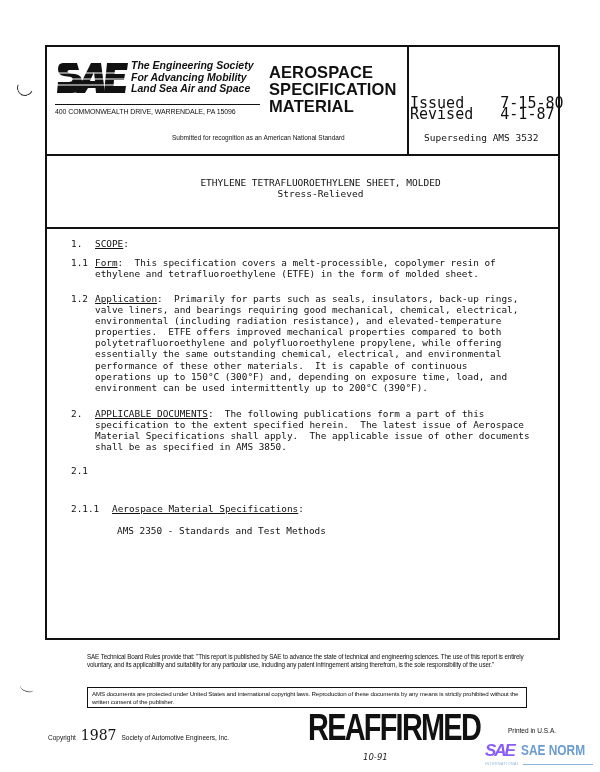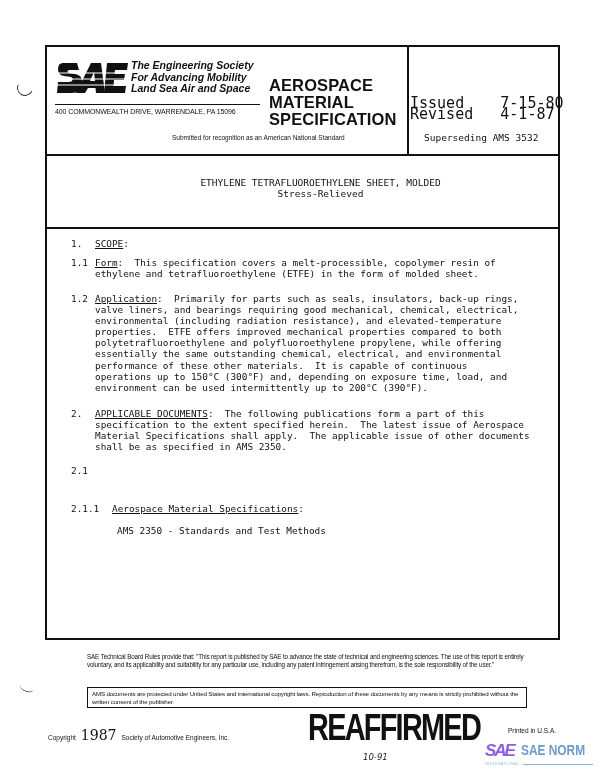--- a/index.html
+++ b/index.html
@@ -11,21 +11,21 @@
   .hdr-right { position: absolute; left: 362px; top: 0; right: 0; height: 107px; }
   .hdr-right .doc-no-box { position: absolute; left: 0; right: 0; top: 0; height: 42px; border-bottom: 2px solid #111; box-sizing: border-box; }
   .hdr-bottom-line { position: absolute; left: 0; right: 0; top: 107px; height: 0; border-top: 2px solid #111; }
   .title-bottom-line { position: absolute; left: 0; right: 0; top: 180px; height: 0; border-top: 2px solid #111; }
 
   
   .logo { position: absolute; left: 10px; top: 13px; width: 72px; height: 36px; }
   .logo-text { position: absolute; left: 84px; top: 13px; font-family: "Liberation Sans", sans-serif; font-style: italic; font-weight: bold; font-size: 10.5px; line-height: 11.5px; color: #111; }
   .addr-line { position: absolute; left: 8px; top: 57px; width: 205px; border-top: 1px solid #111; }
   .addr { position: absolute; left: 8px; top: 61px; font-size: 7px; color: #111; white-space: nowrap; letter-spacing: -0.1px; }
-  .ams-title { position: absolute; left: 222px; top: 30px; font-weight: bold; font-size: 16.5px; line-height: 17px; color: #111; letter-spacing: 0.1px; }
+  .ams-title { position: absolute; left: 222px; top: 17px; font-weight: bold; font-size: 16.5px; line-height: 17px; color: #111; letter-spacing: 0.1px; }
   .submitted { position: absolute; left: 125px; top: 87px; font-size: 6.5px; color: #111; white-space: nowrap; }
 
   .mono { font-family: "DejaVu Sans Mono", monospace; }
   .doc-no { position: absolute; left: 15px; top: 13px; font-size: 9.5px; }
   .dates { position: absolute; left: 1px; top: 51px; font-size: 15px; line-height: 11px; white-space: pre; }
   .supersede { position: absolute; left: 15px; top: 85px; font-size: 9.5px; white-space: pre; }
 
   .title { position: absolute; left: 0; right: 0; top: 130px; text-align: center; font-size: 9.5px; line-height: 11px; padding-left: 36px; }
 
   .body { position: absolute; left: 0; top: 0; width: 100%; height: 100%; }
@@ -76,22 +76,22 @@
       </svg>
       <div class="logo-text">
         <div>The Engineering Society</div>
         <div>For Advancing Mobility</div>
         <div>Land Sea Air and Space</div>
       </div>
       <div class="addr-line"></div>
       <div class="addr">400 COMMONWEALTH DRIVE, WARRENDALE, PA 15096</div>
       <div class="ams-title">
         <div>AEROSPACE</div>
+        <div>SPECIFICATION</div>
         <div>MATERIAL</div>
-        <div>SPECIFICATION</div>
       </div>
       <div class="submitted">Submitted for recognition as an American National Standard</div>
     </div>
 
     <div class="hdr-right">
       <div class="dates mono"><div>Issued    7-15-80</div><div>Revised   4-1-87</div></div>
       <div class="supersede mono">Superseding AMS 3532</div>
     </div>
 
     <div class="hdr-bottom-line"></div>
@@ -120,21 +120,21 @@
 <span>polytetrafluoroethylene and polyfluoroethylene propylene, while offering</span>
 <span>essentially the same outstanding chemical, electrical, and environmental</span>
 <span>performance of these other materials.  It is capable of continuous</span>
 <span>operations up to 150°C (300°F) and, depending on exposure time, load, and</span>
 <span>environment can be used intermittently up to 200°C (390°F).</span></div>
 
       <div class="num" style="left:24px; top:361px;">2.</div>
       <div class="para" style="left:48px; top:361px;"><span class="u">APPLICABLE DOCUMENTS</span><span>:  The following publications form a part of this</span>
 <span>specification to the extent specified herein.  The latest issue of Aerospace</span>
 <span>Material Specifications shall apply.  The applicable issue of other documents</span>
-<span>shall be as specified in AMS 2350.</span></div>
+<span>shall be as specified in AMS 3850.</span></div>
 
       <div class="num" style="left:24px; top:418px;">2.1</div>
 
       <div class="num" style="left:24px; top:456px;">2.1.1</div>
       <div class="para" style="left:65px; top:456px;"><span class="u">Aerospace Material Specifications</span><span>:</span></div>
       <div class="para" style="left:70px; top:478px;">AMS 2350 - Standards and Test Methods</div>
     </div>
   </div>
 
   <div class="footer-rules">SAE Technical Board Rules provide that: "This report is published by SAE to advance the state of technical and engineering sciences. The use of this report is entirely voluntary, and its applicability and suitability for any particular use, including any patent infringement arising therefrom, is the sole responsibility of the user."</div>

